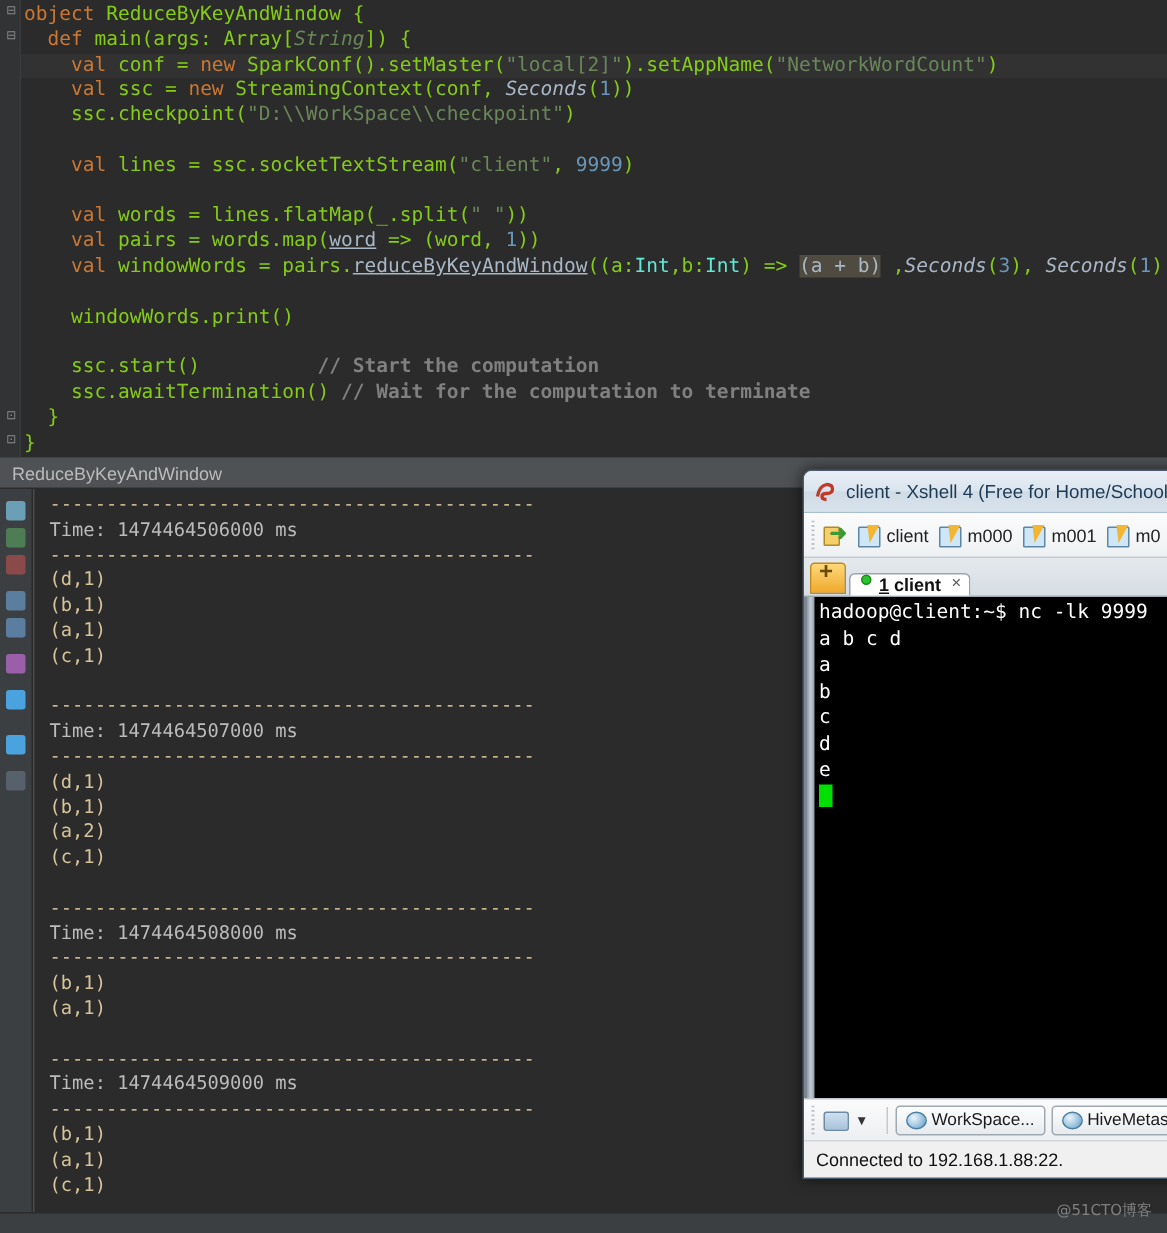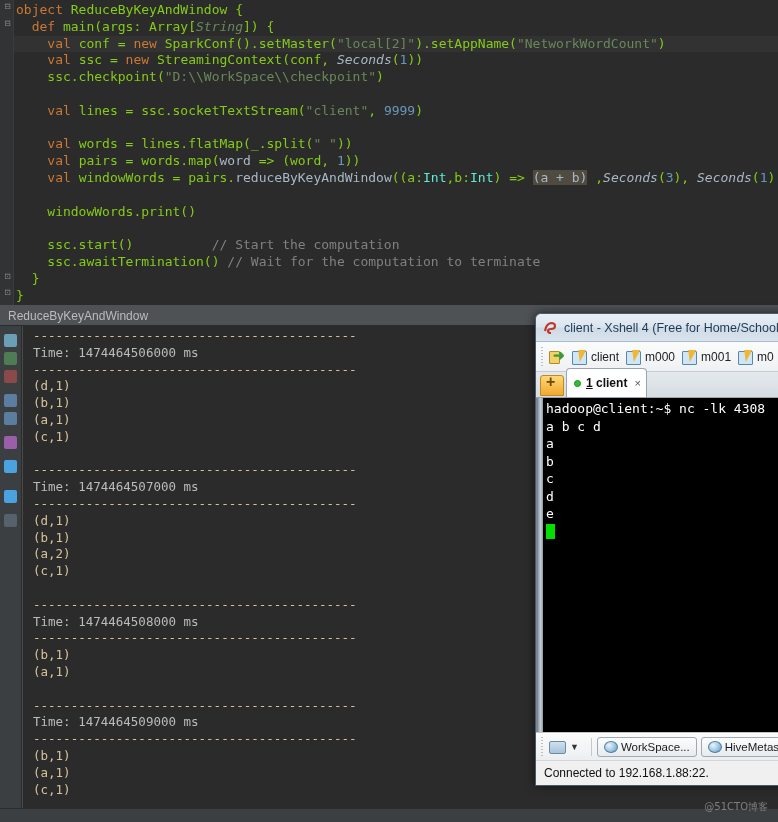--- a/index.html
+++ b/index.html
@@ -30,25 +30,25 @@
     font-family: "DejaVu Sans Mono", "Liberation Mono", monospace;
     font-size: 13px; line-height: 16.8px;
     color: #a9b7c6; white-space: pre;
     padding-top: 2px;
   }
   .code .ln { display: block; height: 16.8px; padding-left: 2px; }
   .code .ln.cur { background: #323232; }
   .kw { color: #cc7832; }
   .str { color: #6a8759; }
   .num { color: #6897bb; }
-  .cmt { color: #808080; }
+  .cmt { color: #808080; font-weight: bold; }
   .typ { color: #84cc16; }
   .ital { font-style: italic; color: #a9b7c6; }
   .grn-ital { color: #6a8759; font-style: italic;}
-  .und { }
+  .und { text-decoration: underline; }
   .hl { background: #4f4b41; }
   .param { color: #5eead4; }
 
   
   .console-wrap {
     position: absolute; left: 0; top: 305px; width: 778px; height: 517px;
     background: #3c3f41;
   }
   .console-tabbar {
     position: absolute; left: 0; top: 0; width: 778px; height: 21px;
@@ -153,22 +153,22 @@
     width: 24px; height: 21px; margin-right: 2px; margin-bottom: 1px;
     background: linear-gradient(180deg,#fdd87a 0%,#f0a92c 100%);
     border: 1px solid #c08a22; border-radius: 3px 3px 0 0;
     position: relative;
   }
   .xs-newtab::after {
     content: "+"; position: absolute; left: 5px; top: -3px;
     font-size: 16px; color: #6b4a06; font-weight: bold;
   }
   .xs-tab {
-    height: 29px; background: #ffffff; border: 1px solid #9aa5ae; border-bottom: none;
-    border-radius: 4px 4px 0 0; display: flex; align-items: center;
+    height: 15px; background: #ffffff; border: 1px solid #9aa5ae; border-bottom: none;
+    border-radius: 4px 4px 0 0; display: flex; align-items: flex-start;
     padding: 0 5px 0 7px; gap: 5px; margin-top: 48px;
   }
   .tab-dot { width: 7px; height: 7px; border-radius: 50%; background: #2ec22e; border:1px solid #1a8a1a;}
   .tab-name { font-size: 12px; color: #111; font-weight: bold; white-space: nowrap; }
   .tab-name u { text-decoration: underline; }
   .tab-close { font-size: 11px; color: #555; margin-left: 2px; }
   .xs-term {
     position: relative; height: 334px; background: #000;
     border-left: 2px solid #7b8792;
     overflow: hidden;
@@ -306,21 +306,21 @@
       <div class="xs-newtab"></div>
       <div class="xs-tab">
         <span class="tab-dot"></span>
         <span class="tab-name"><u>1</u>&nbsp;<span>client</span></span>
         <span class="tab-close">×</span>
       </div>
     </div>
 
     <div class="xs-term">
       <div class="term-scroll"></div>
-      <div class="term-text" id="term-lines"><span class="tline">hadoop@client:~$ nc -lk 4308</span><span class="tline">a b c d</span><span class="tline">a</span><span class="tline">b</span><span class="tline">c</span><span class="tline">d</span><span class="tline">e</span><span class="tline"><span class="term-cursor"></span></span></div>
+      <div class="term-text" id="term-lines"><span class="tline">hadoop@client:~$ nc -lk 9999</span><span class="tline">a b c d</span><span class="tline">a</span><span class="tline">b</span><span class="tline">c</span><span class="tline">d</span><span class="tline">e</span><span class="tline"><span class="term-cursor"></span></span></div>
     </div>
 
     <div class="xs-bottombar">
       <div class="grip"></div>
       <div class="tb-item">
         <span class="ic-folderdd"></span>
         <span class="dd-caret">▼</span>
       </div>
       <div class="vsep"></div>
       <div class="bb-btn">

